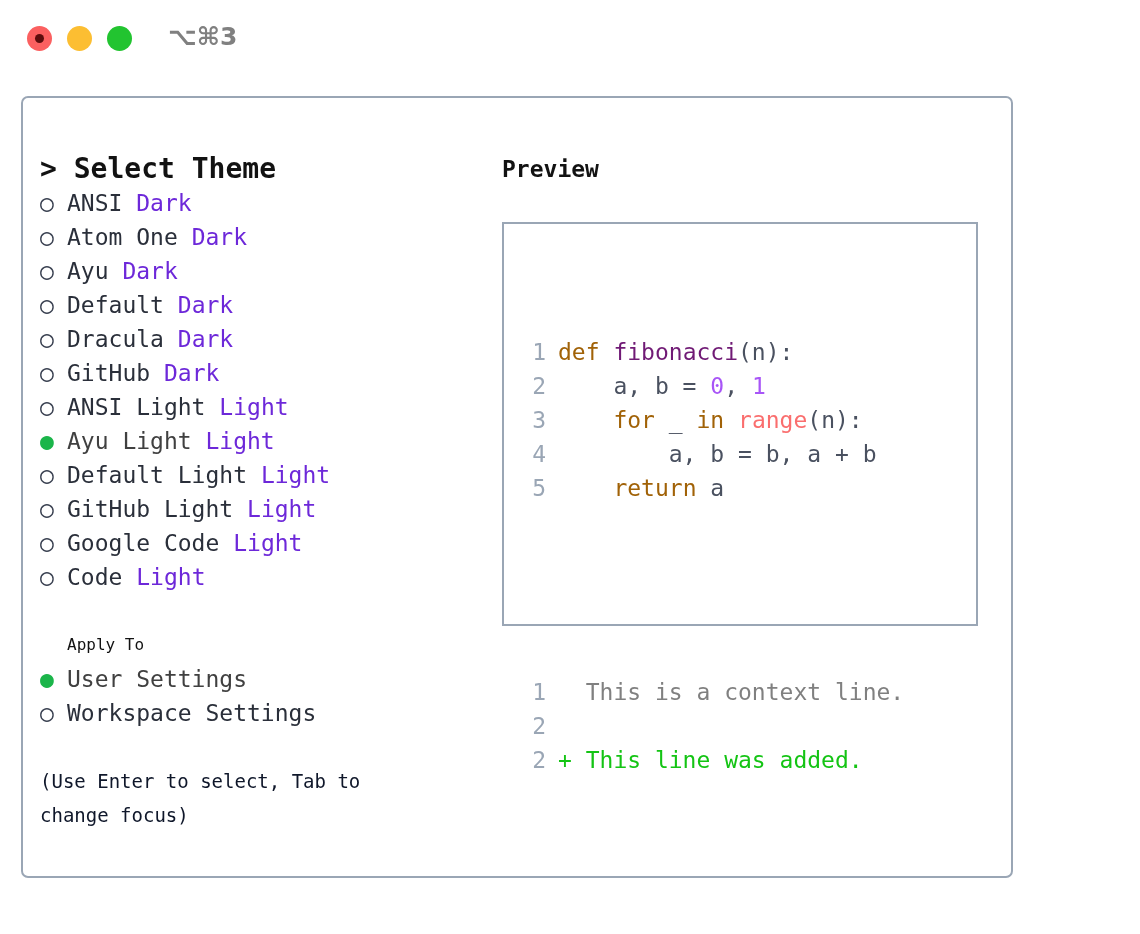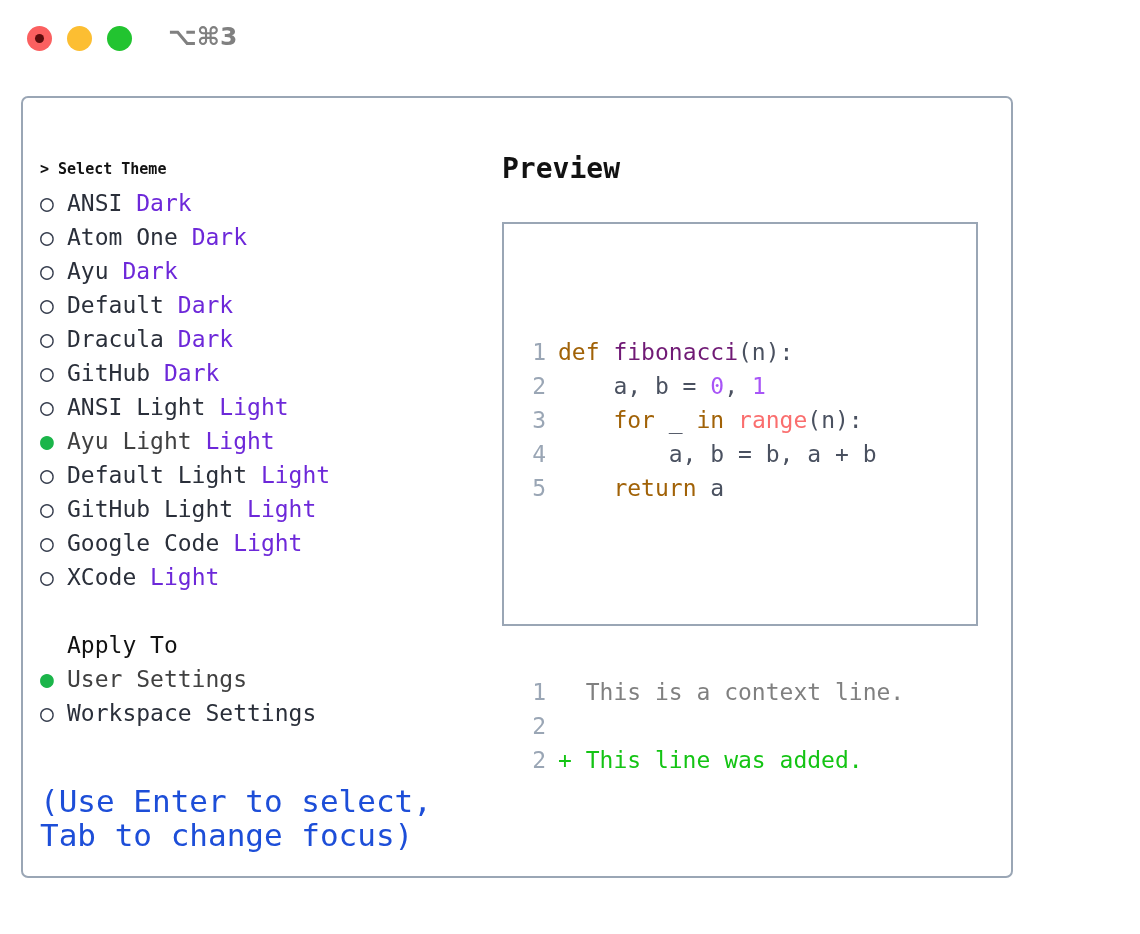--- a/index.html
+++ b/index.html
@@ -94,21 +94,21 @@
 
   
   .left-col {
     position: absolute;
     left: 17px;
     top: 54px;
     width: 450px;
   }
 
   .section-head {
-    font-size: 15px;
+    font-size: 28px;
     font-weight: bold;
     color: #121212;
     line-height: 34px;
     white-space: pre;
   }
 
   .opt-list {
     margin-top: 0px;
   }
   .opt {
@@ -138,46 +138,46 @@
     color: #404040;
   }
   .opt-tag {
     color: #6d28d9;
   }
 
   .apply-block {
     margin-top: 34px;
   }
   .apply-head {
-    font-size: 23px;
+    font-size: 16px;
     color: #121212;
     line-height: 34px;
     padding-left: 27px;
     white-space: pre;
     font-weight: normal;
   }
 
   .hint {
-    margin-top: 54px;
-    font-size: 31px;
-    color: #1d4ed8;
+    margin-top: 34px;
+    font-size: 19px;
+    color: #0f172a;
     line-height: 34px;
     width: 400px;
     white-space: pre-wrap;
   }
 
   
   .right-col {
     position: absolute;
     left: 479px;
     top: 54px;
     width: 490px;
   }
   .preview-head {
-    font-size: 28px;
+    font-size: 23px;
     font-weight: bold;
     color: #121212;
     line-height: 34px;
   }
   .preview-box {
     margin-top: 36px;
     width: 476px;
     height: 404px;
     border: 2px solid #9aa6b5;
     box-sizing: border-box;
@@ -242,21 +242,21 @@
             <div class="opt"><span class="bullet">○</span><span class="opt-label">Atom One</span><span> </span><span class="opt-tag">Dark</span></div>
             <div class="opt"><span class="bullet">○</span><span class="opt-label">Ayu</span><span> </span><span class="opt-tag">Dark</span></div>
             <div class="opt"><span class="bullet">○</span><span class="opt-label">Default</span><span> </span><span class="opt-tag">Dark</span></div>
             <div class="opt"><span class="bullet">○</span><span class="opt-label">Dracula</span><span> </span><span class="opt-tag">Dark</span></div>
             <div class="opt"><span class="bullet">○</span><span class="opt-label">GitHub</span><span> </span><span class="opt-tag">Dark</span></div>
             <div class="opt"><span class="bullet">○</span><span class="opt-label">ANSI Light</span><span> </span><span class="opt-tag">Light</span></div>
             <div class="opt selected"><span class="bullet sel">●</span><span class="opt-label">Ayu Light</span><span> </span><span class="opt-tag">Light</span></div>
             <div class="opt"><span class="bullet">○</span><span class="opt-label">Default Light</span><span> </span><span class="opt-tag">Light</span></div>
             <div class="opt"><span class="bullet">○</span><span class="opt-label">GitHub Light</span><span> </span><span class="opt-tag">Light</span></div>
             <div class="opt"><span class="bullet">○</span><span class="opt-label">Google Code</span><span> </span><span class="opt-tag">Light</span></div>
-            <div class="opt"><span class="bullet">○</span><span class="opt-label">XCode</span><span> </span><span class="opt-tag">Light</span></div>
+            <div class="opt"><span class="bullet">○</span><span class="opt-label">Code</span><span> </span><span class="opt-tag">Light</span></div>
           </div>
 
         <div class="apply-block">
           <div class="apply-head">Apply To</div>
           <div id="apply-list">
               <div class="opt selected"><span class="bullet sel">●</span><span class="opt-label">User Settings</span></div>
               <div class="opt"><span class="bullet">○</span><span class="opt-label">Workspace Settings</span></div>
             </div>
         </div>
 

